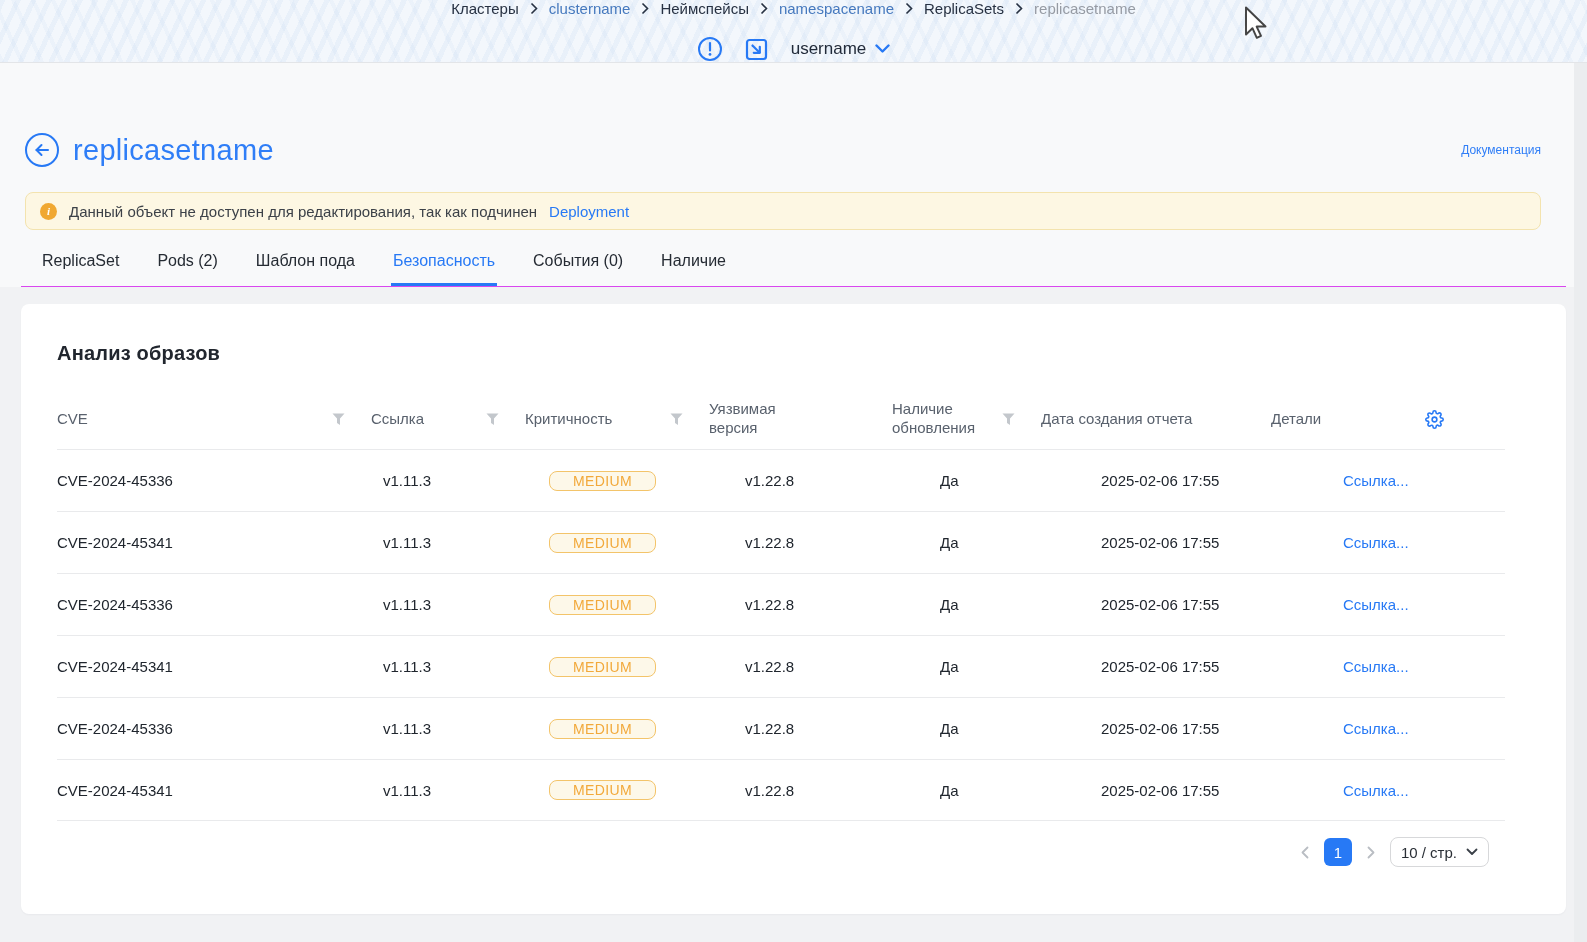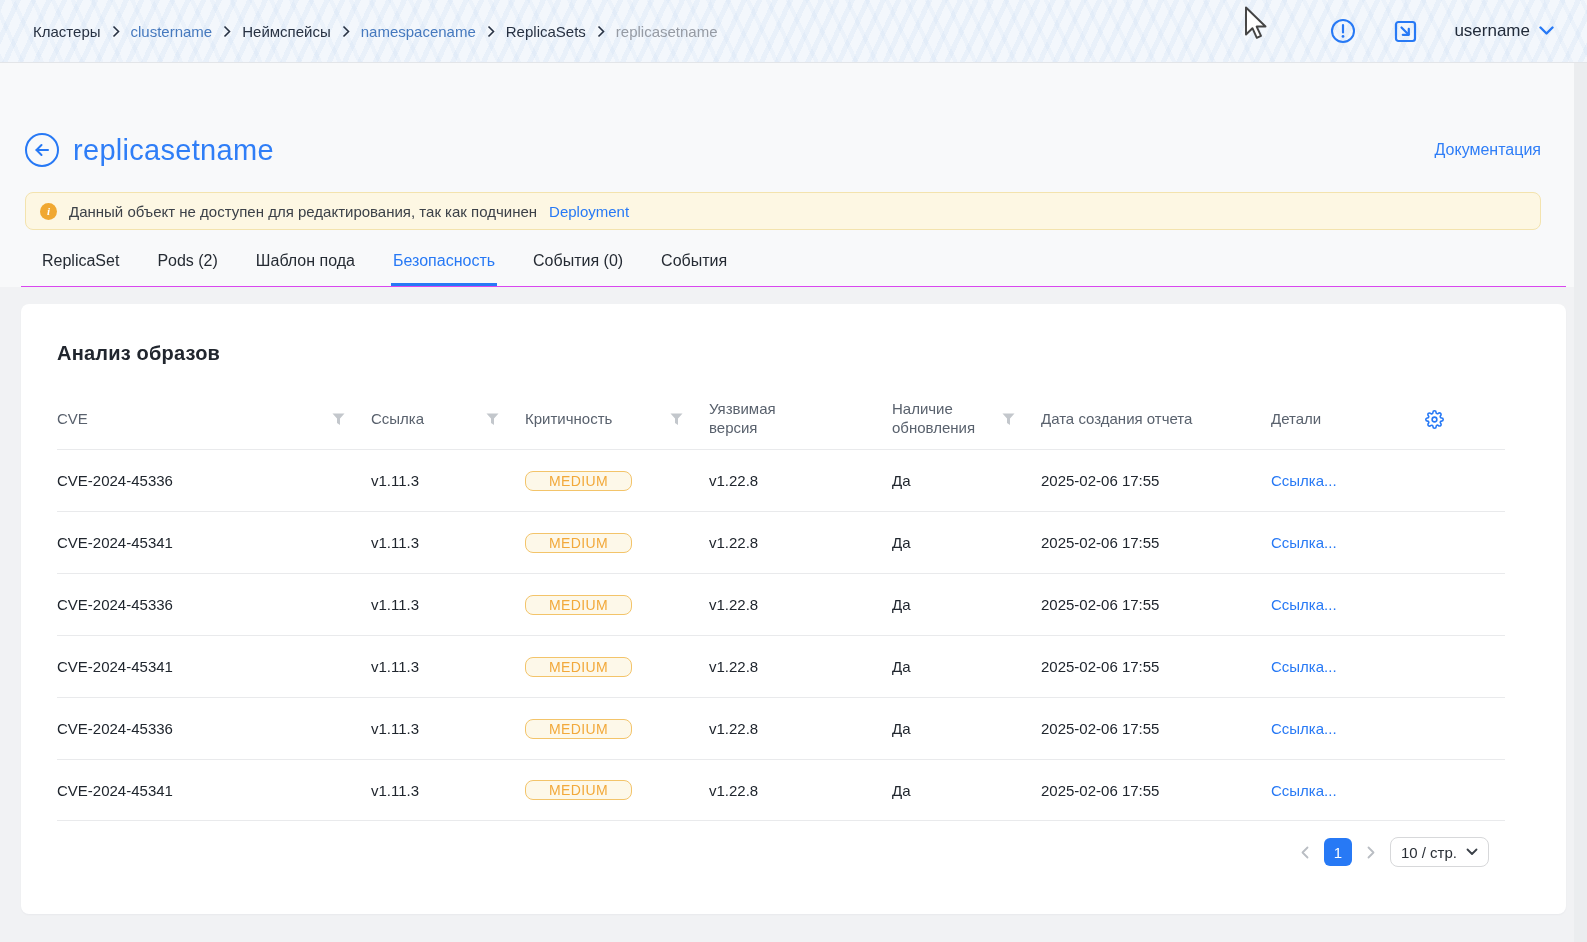--- a/index.html
+++ b/index.html
@@ -5,38 +5,38 @@
   * { margin:0; padding:0; box-sizing:border-box; }
   html,body { width:1587px; height:942px; overflow:hidden;
     font-family:"Liberation Sans", sans-serif; background:#f1f2f4; position:relative; }
 
   
   .topbar { height:63px; display:flex; align-items:center; justify-content:space-between;
     padding:0 33px; border-bottom:1px solid #e3e5e8;
     background:
       repeating-linear-gradient(115deg, rgba(170,200,235,.14) 0 5px, rgba(255,255,255,0) 5px 14px),
       repeating-linear-gradient(65deg, rgba(170,200,235,.10) 0 4px, rgba(255,255,255,0) 4px 18px),
-      #f3f7fc; }
+      #f3f7fc; flex-direction: column; }
   .crumbs { display:flex; align-items:center; gap:11px; font-size:15px; color:#273142; }
   .crumb { cursor:pointer; color:#273142; }
   .crumb.link { color:#4679be;text-align:center; }
   .crumb.current { color:#969ba4; cursor:default; }
   .crumb-sep { color:#273142; display:flex; align-items:center; }
-  .top-right { display:flex; align-items:center; gap:36px; }
+  .top-right { display:flex; align-items:center; gap:21px; }
   .top-ico { width:26px; height:26px; display:flex; align-items:center; justify-content:center; cursor:pointer; }
   .user { display:flex; align-items:center; gap:9px; cursor:pointer; font-size:17px; color:#222b3a; }
 
   
   .page-head { background:#f8f9fa; }
   .head-row { display:flex; align-items:center; justify-content:space-between; padding:70px 46px 0 25px; }
   .title-wrap { display:flex; align-items:center; gap:14px; }
   .back-btn { width:34px; height:34px; border-radius:50%; border:2px solid #2779f5;
     display:flex; align-items:center; justify-content:center; cursor:pointer; background:transparent; }
   .page-title { font-size:29px; color:#2f7ef7; font-weight:500; letter-spacing:.3px; }
-  .doc-link { font-size:16px; color:#2f7ef7; cursor:pointer; }
+  .doc-link { font-size:12px; color:#2f7ef7; cursor:pointer; }
   .banner { margin:25px 46px 0 25px; height:38px; display:flex; align-items:center; gap:12px;
     padding:0 14px; background:#fdf7e3; border:1px solid #f3e3ae; border-radius:8px;
     font-size:15px; color:#3c4148; }
   .banner-ico { width:17px; height:17px; border-radius:50%; background:#f0a832; color:#fff;
     display:flex; align-items:center; justify-content:center; font-size:11px; font-weight:700;
     font-family:"Liberation Serif", serif; flex:0 0 17px; font-style:italic; }
   .banner a { color:#2779f5; text-decoration:none; cursor:pointer; }
   .tabs-wrap { margin:0 21px; border-bottom:1px solid #d946ef; padding-left:19px; }
   .tabs { display:flex; gap:34px; margin-top:16px; }
   .tab { font-size:16px; color:#252b33; padding:6px 2px 13px; cursor:pointer; border-bottom:3px solid transparent; }
@@ -48,21 +48,21 @@
   .section-title { margin-top:12px; font-size:20px; font-weight:700; color:#21262e; letter-spacing:.2px; }
   .tbl { width:1448px; margin-top:24px; }
   .trow { display:grid; grid-template-columns:314px 154px 184px 183px 149px 230px 154px 1fr; align-items:center; }
   .thead { min-height:60px; color:#59616d; font-size:15px; }
   .th { display:flex; align-items:center; justify-content:space-between; padding-right:26px; line-height:1.25; }
   .th .lbl { max-width:112px; }
   .th.nofilter { justify-content:flex-start; }
   .funnel { flex:0 0 13px; }
   .gear-cell { display:flex; align-items:center; }
   .gear-btn { cursor:pointer; display:flex; }
-  .tr { height:62px; border-top:1px solid #e9eaec; font-size:15px; color:#20262e; }
+  .tr { height:62px; border-top:1px solid #e9eaec; font-size:15px; color:#20262e;gap:12px; }
   .tbl .tr:last-of-type { border-bottom:1px solid #e9eaec; }
   .badge { width:107px; height:20px; border:1px solid #f3c46a; background:#fdf8e9; color:#f2a93b;
     border-radius:8px; display:flex; align-items:center; justify-content:center;
     font-size:14px; letter-spacing:.4px; }
   .cell-link { color:#2779f5; cursor:pointer; }
 
   
   .pager { width:1448px; display:flex; justify-content:flex-end; align-items:center;
     gap:9px; margin-top:16px; padding-right:16px; }
   .pg-arrow { color:#b9bdc3; font-size:15px; width:20px; height:28px; display:flex;
@@ -158,21 +158,21 @@
     <a>Deployment</a>
   </div>
 
   <div class="tabs-wrap">
     <div class="tabs">
       <div class="tab">ReplicaSet</div>
       <div class="tab">Pods (2)</div>
       <div class="tab">Шаблон пода</div>
       <div class="tab active">Безопасность</div>
       <div class="tab">События (0)</div>
-      <div class="tab">События</div>
+      <div class="tab">Наличие</div>
     </div>
   </div>
 </div>
 
 <div class="card">
   <div class="section-title">Анализ образов</div>
 
   <div class="tbl">
 
     <div class="trow thead">

